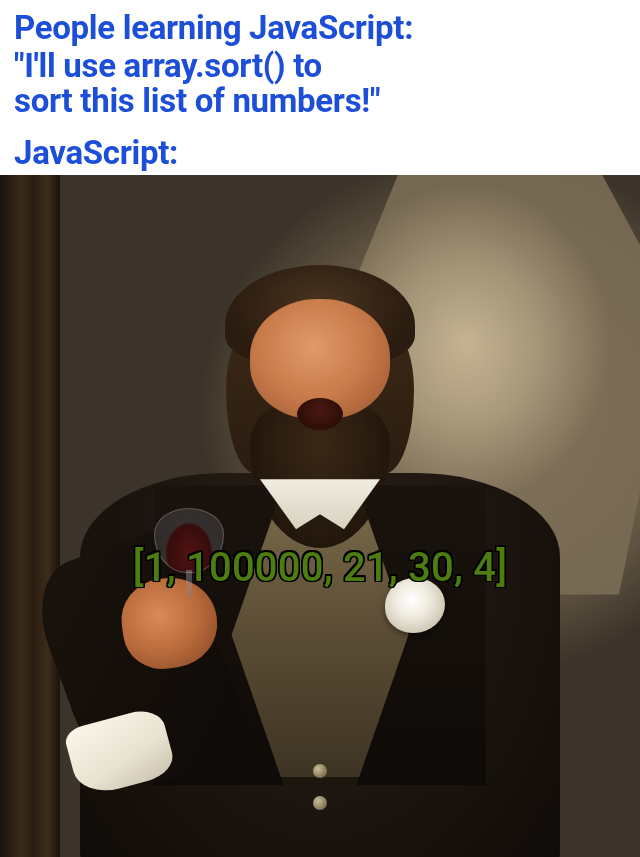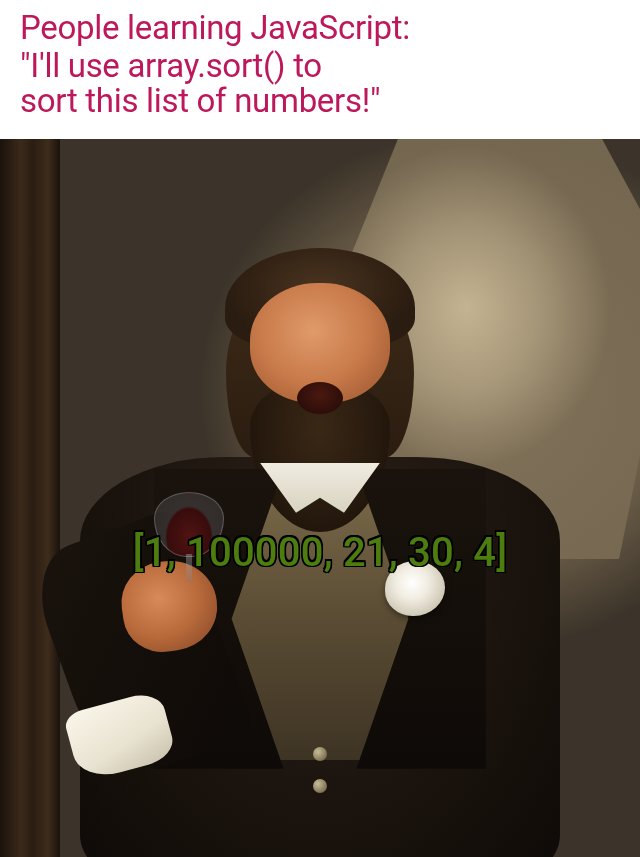--- a/index.html
+++ b/index.html
@@ -10,25 +10,25 @@
     font-family: -apple-system, BlinkMacSystemFont, "Segoe UI", Roboto, Helvetica, Arial, sans-serif;
     overflow: hidden;
   }
   .meme-container {
     width: 100%;
     height: 100%;
     display: flex;
     flex-direction: column;
   }
   .top-text {
-    padding: 10px 12px 4px 20px;
-    color: #be185d;
+    padding: 10px 12px 4px 14px;
+    color: #1d4ed8;
     font-size: 33px;
     line-height: 1.08;
-    font-weight: 400;
+    font-weight: 700;
     letter-spacing: -0.3px;
   }
   .top-text .line1 { margin-bottom: 2px; }
   .top-text .quote { margin-bottom: 16px; }
   .top-text .line4 { margin-top: 6px; }
   .image-zone {
     position: relative;
     flex: 1;
     width: 100%;
     overflow: hidden;
@@ -243,20 +243,21 @@
 <body>
 
 <div class="meme-container">
 
   <div class="top-text">
     <div class="line1">People learning JavaScript:</div>
     <div class="quote">
       <span>"I'll use array.sort() to</span><br>
       <span>sort this list of numbers!"</span>
     </div>
+    <div class="line4">JavaScript:</div>
   </div>
 
   <div class="image-zone">
     <div class="scene">
       <div class="pillar"></div>
       <div class="statue"></div>
       <div class="man">
         <div class="torso"></div>
         <div class="vest"></div>
         <div class="lapel-l"></div>

